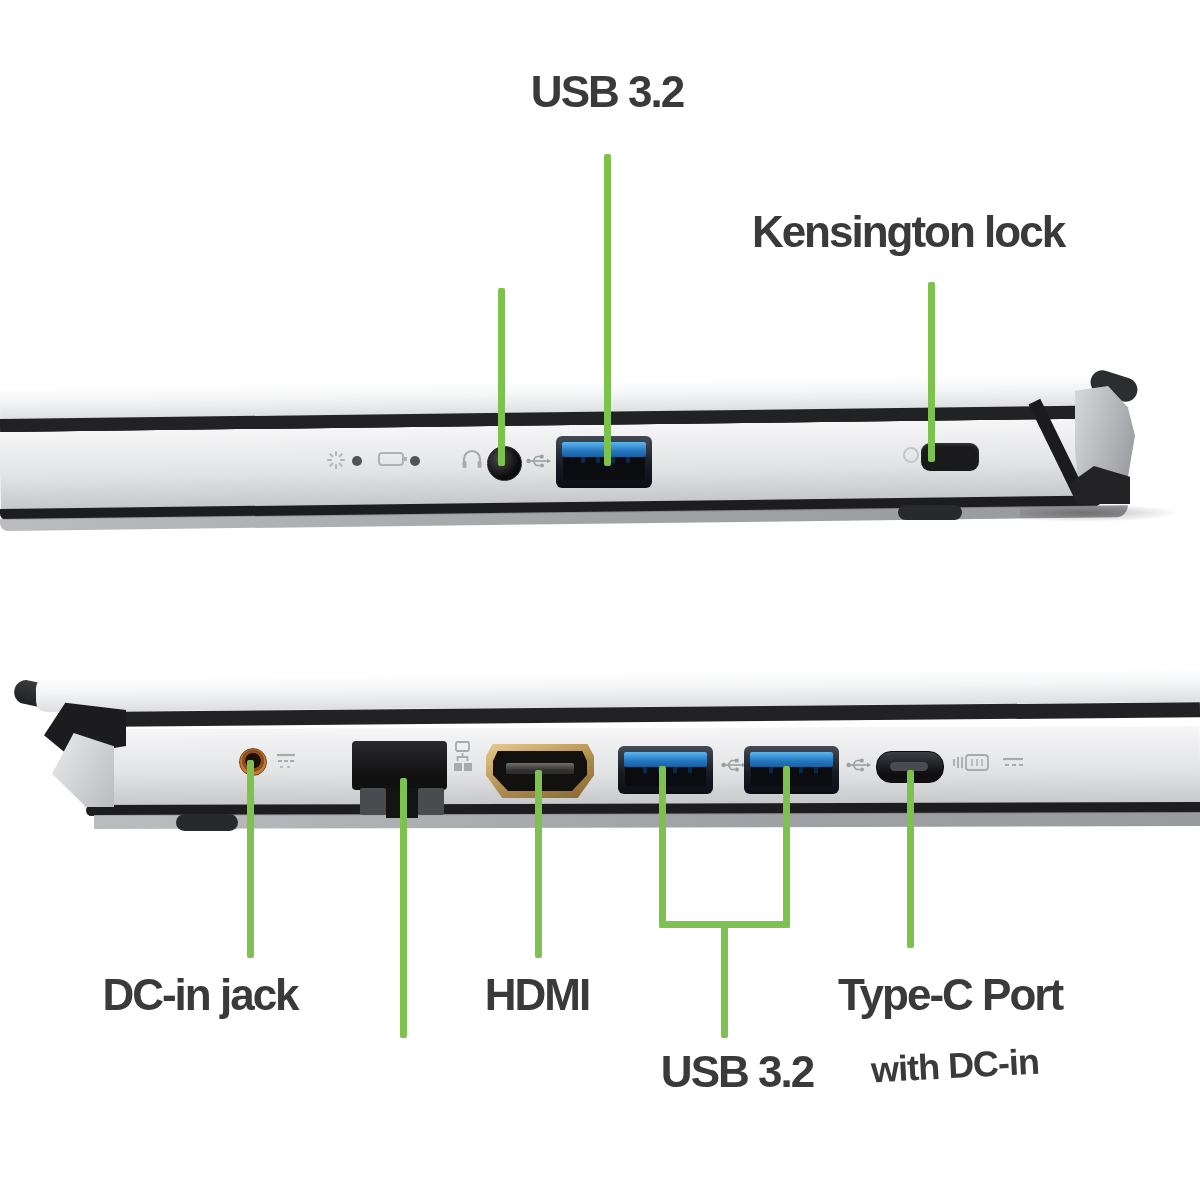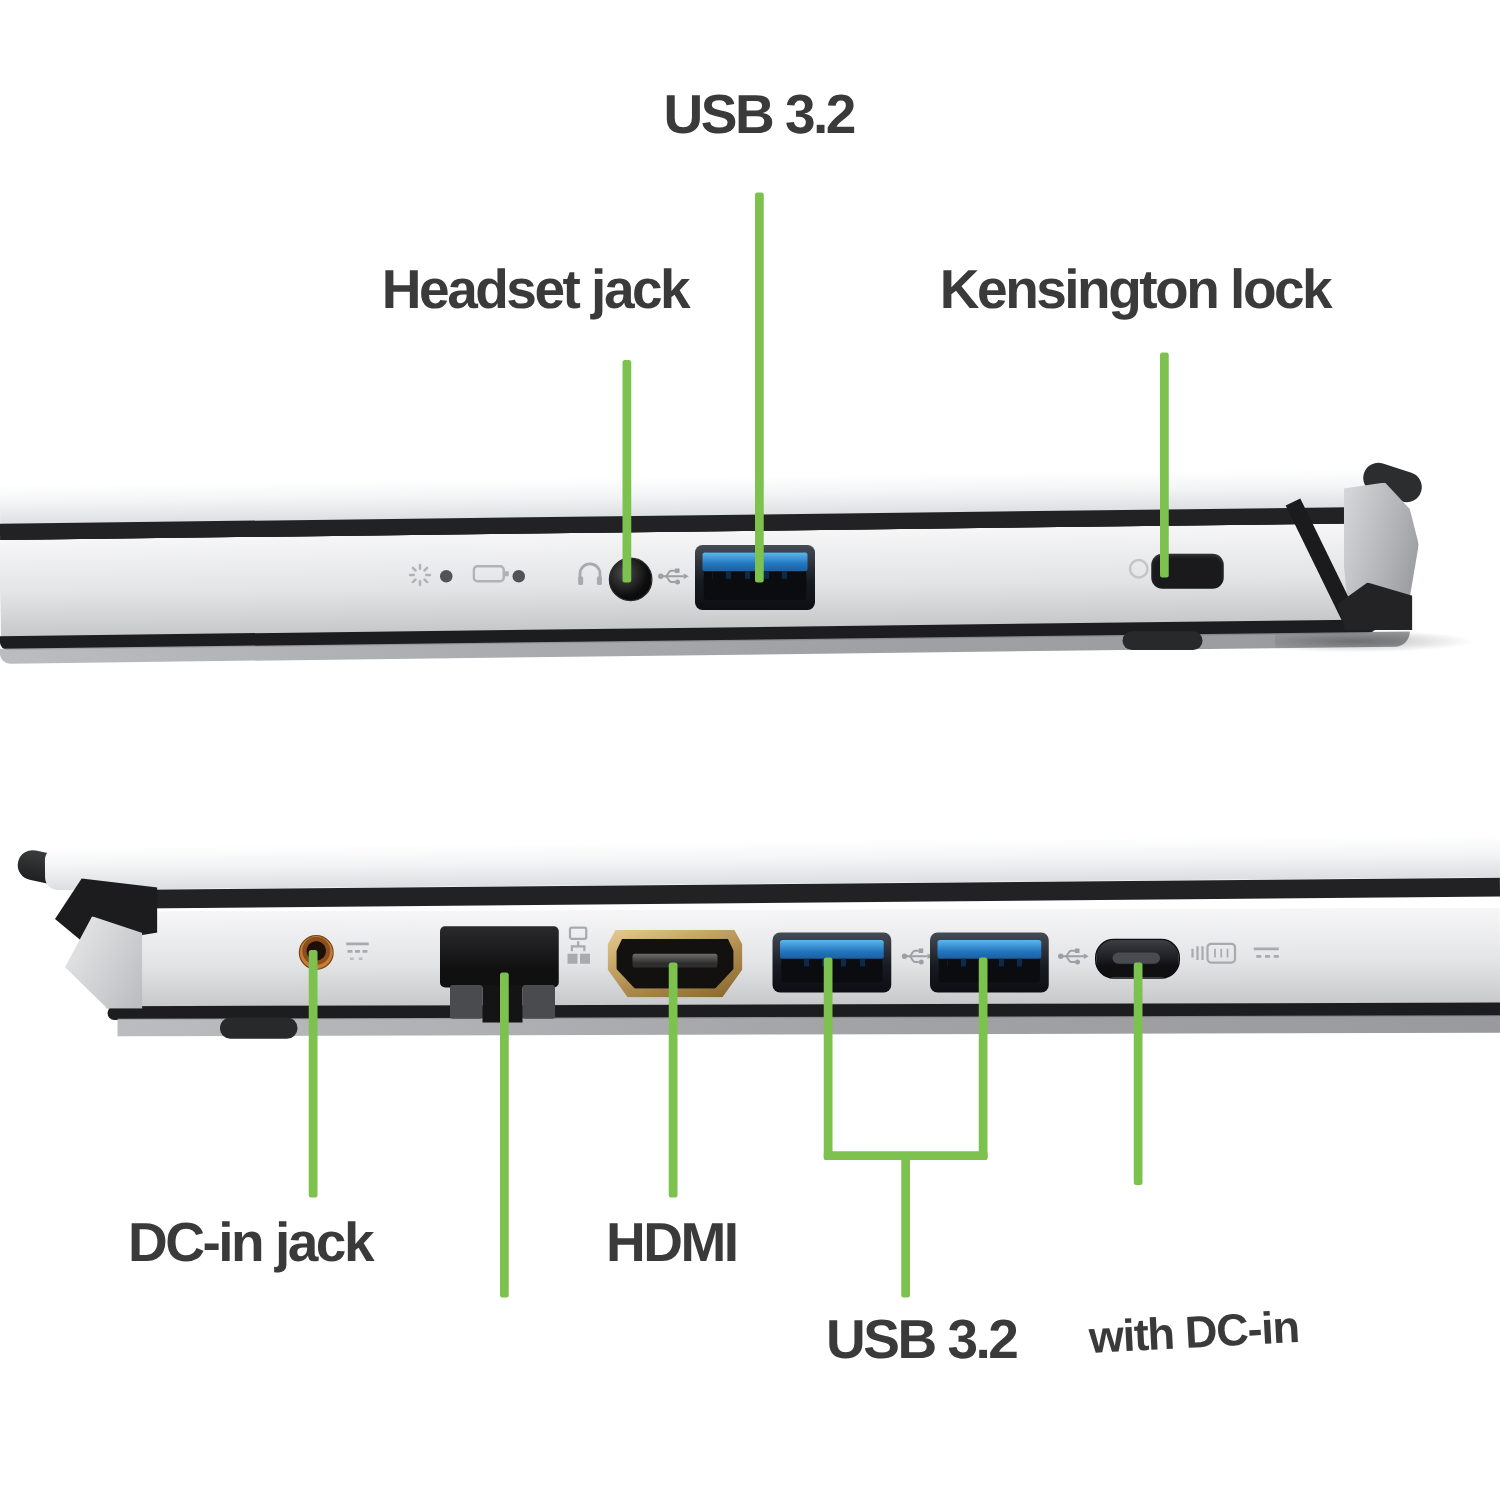--- a/index.html
+++ b/index.html
@@ -106,21 +106,20 @@
     <div class="ring" style="left:903px;top:447px;"></div>
     <div class="abs" style="left:921px;top:443px;width:58px;height:28px;background:#1a1a1c;border-radius:9px;z-index:3;
                 box-shadow:inset 0 2px 3px rgba(255,255,255,0.12);"></div>
   </div>
 
   <div class="gline v" style="left:604px;top:154px;height:312px;"></div>
   <div class="gline v" style="left:498px;top:288px;height:178px;"></div>
   <div class="gline v" style="left:928px;top:282px;height:180px;"></div>
 
   <div class="label" style="left:607px;top:70px;">USB 3.2</div>
-  <div class="label" style="left:428px;top:210px;">Headset jack</div>
   <div class="label" style="left:908px;top:210px;">Kensington lock</div>
 
   <div>
     <div class="abs" style="left:14px;top:682px;width:42px;height:24px;border-radius:12px;transform:rotate(12deg);
                 background:linear-gradient(180deg,#3a3b3d,#1f2022);"></div>
     <div class="band lid abs" style="left:36px;top:678px;width:1164px;height:34px;transform:rotate(-0.5deg);border-radius:10px 0 0 10px;"></div>
     <div class="band gap abs" style="left:86px;top:712px;width:1114px;height:15px;transform:rotate(-0.5deg);"></div>
     <div class="abs" style="left:44px;top:698px;width:82px;height:60px;background:#1c1c1e;z-index:2;
                 clip-path:polygon(0 62%,26% 8%,100% 20%,100% 80%,30% 96%);"></div>
     <div class="abs" style="left:52px;top:733px;width:62px;height:74px;z-index:2;
@@ -214,16 +213,17 @@
   <div class="gline v" style="left:400px;top:778px;height:260px;"></div>
   <div class="gline v" style="left:535px;top:770px;height:188px;"></div>
   <div class="gline v" style="left:659px;top:766px;height:162px;"></div>
   <div class="gline v" style="left:783px;top:766px;height:162px;"></div>
   <div class="gline h" style="left:659px;top:921px;width:131px;"></div>
   <div class="gline v" style="left:721px;top:926px;height:112px;"></div>
   <div class="gline v" style="left:907px;top:770px;height:178px;"></div>
 
   <div class="label" style="left:200px;top:973px;">DC-in jack</div>
   <div class="label" style="left:537px;top:973px;">HDMI</div>
+  <div class="label" style="left:950px;top:973px;">Type-C Port</div>
   <div class="label sub" style="left:955px;top:1048px;">with DC-in</div>
   <div class="label" style="left:737px;top:1050px;">USB 3.2</div>
 
 </div>
 
 </body></html>

